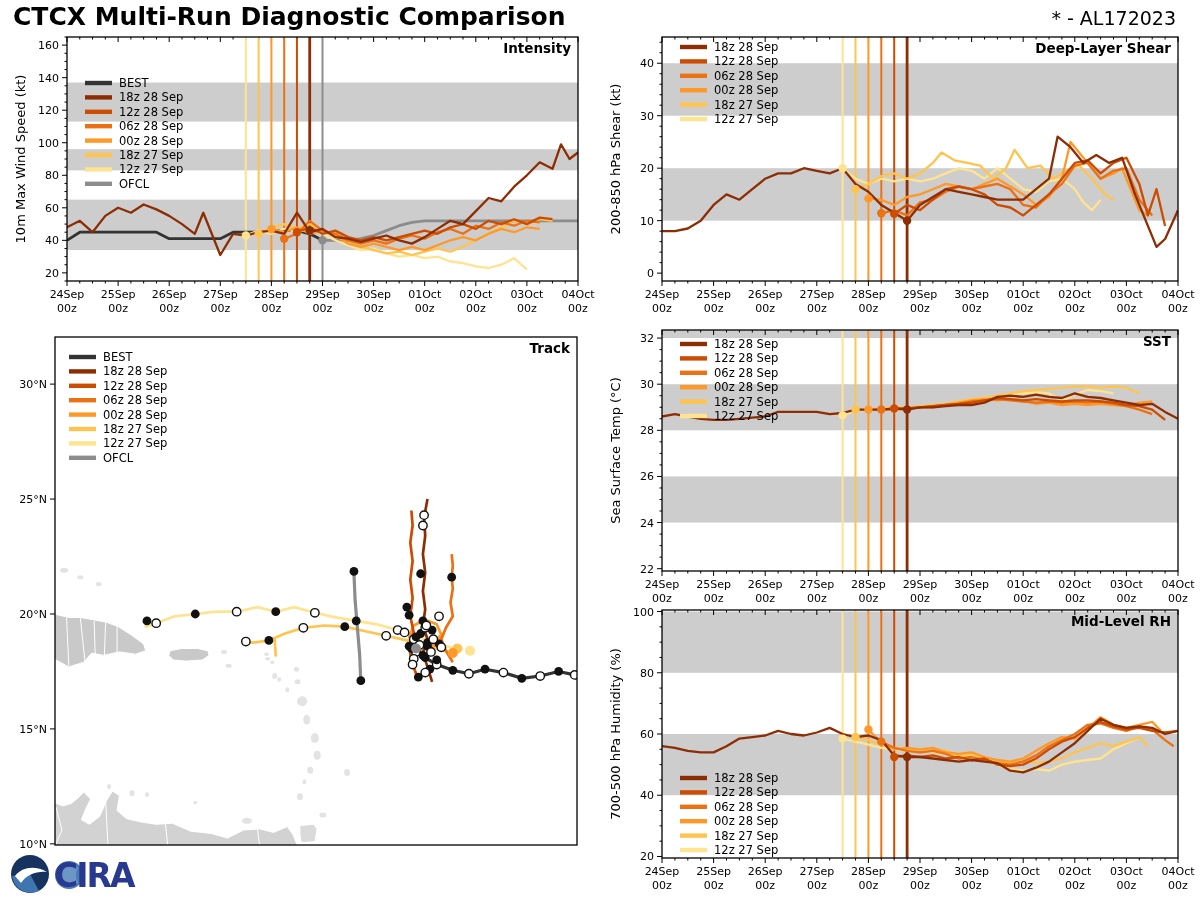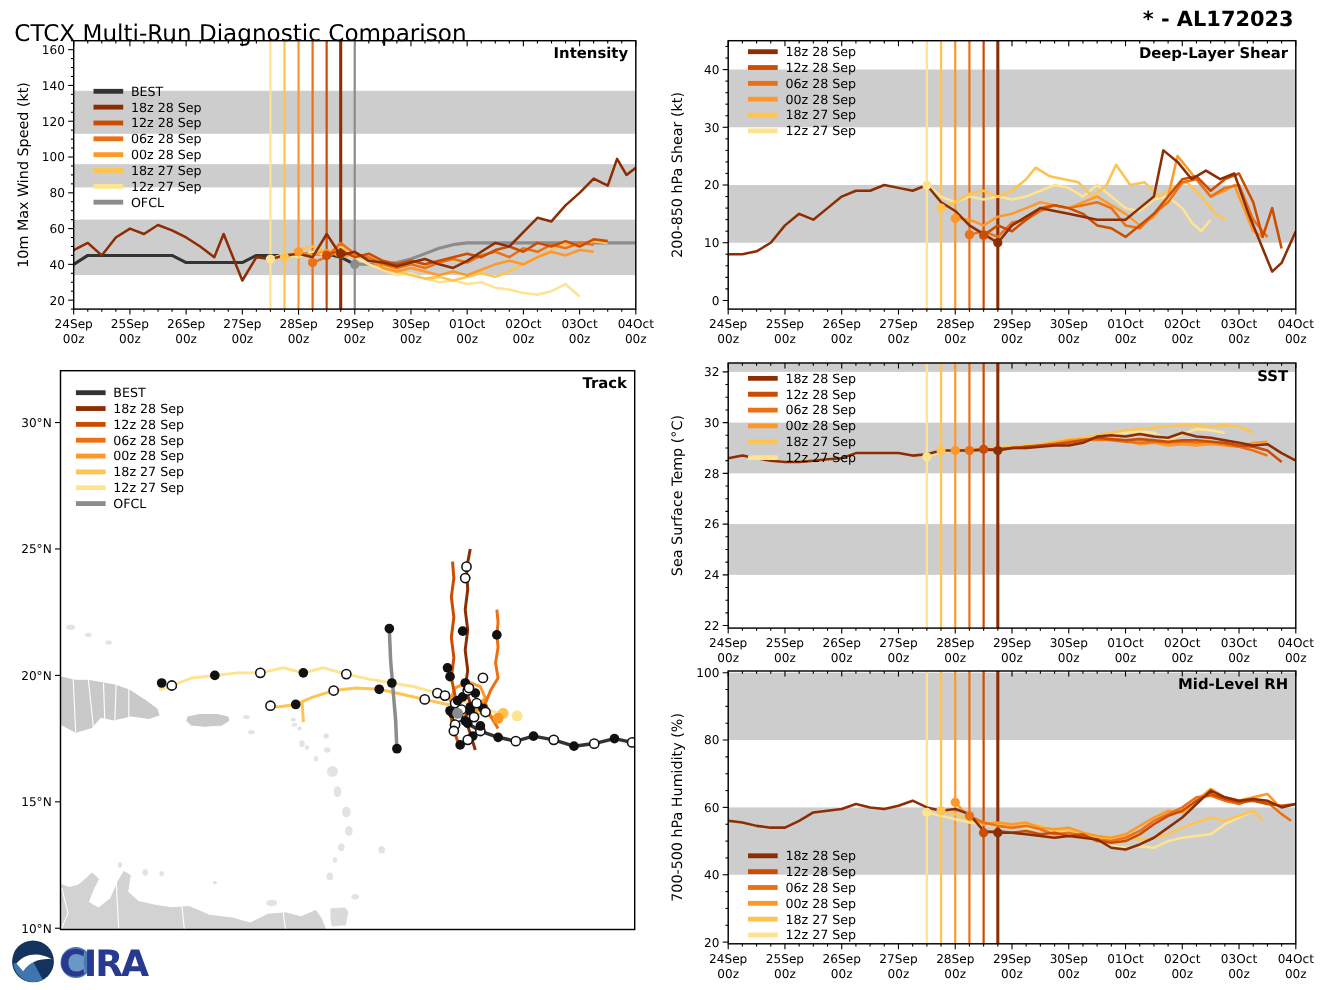--- a/index.html
+++ b/index.html
@@ -1,19 +1,19 @@
 <!DOCTYPE html>
 <html><head>
 <meta charset="utf-8">
 <style>
   html,body{margin:0;padding:0;background:#fff;}
   #page{position:relative;width:1200px;height:900px;background:#ffffff;overflow:hidden;
         font-family:"DejaVu Sans", sans-serif;}
-  .main-title{position:absolute;left:13px;top:18px;font-size:21px;font-weight:normal;color:#000;}
-  .storm-id{position:absolute;right:24px;top:7px;font-size:19px;font-weight:bold;color:#000;}
+  .main-title{position:absolute;left:13px;top:2px;font-size:25px;font-weight:bold;color:#000;}
+  .storm-id{position:absolute;right:24px;top:7px;font-size:19px;font-weight:normal;color:#000;}
   .panel-host{position:absolute;}
   svg text{font-family:"DejaVu Sans", sans-serif;}
   .logos{position:absolute;left:8px;top:850px;}
 </style>
 </head>
 <body>
 
 <div id="page">
   <div class="main-title">CTCX Multi-Run Diagnostic Comparison</div>
   <div class="storm-id">* - AL172023</div>

